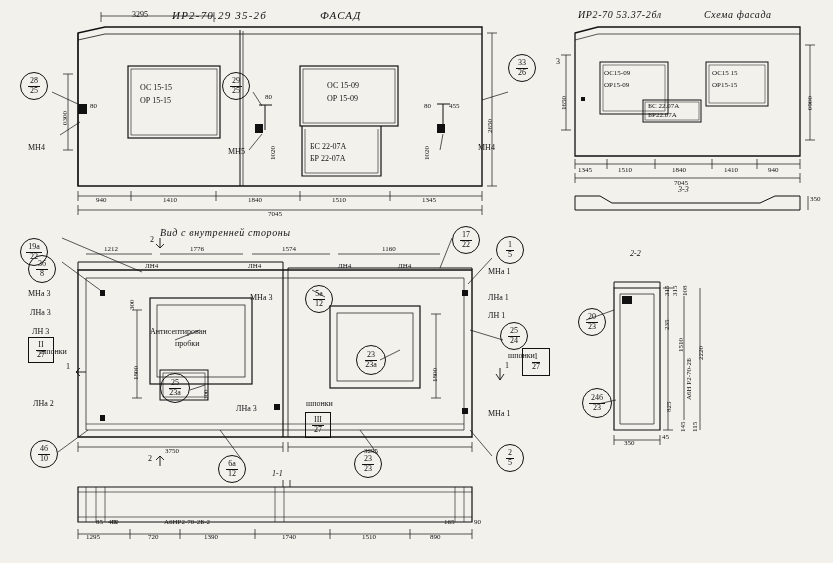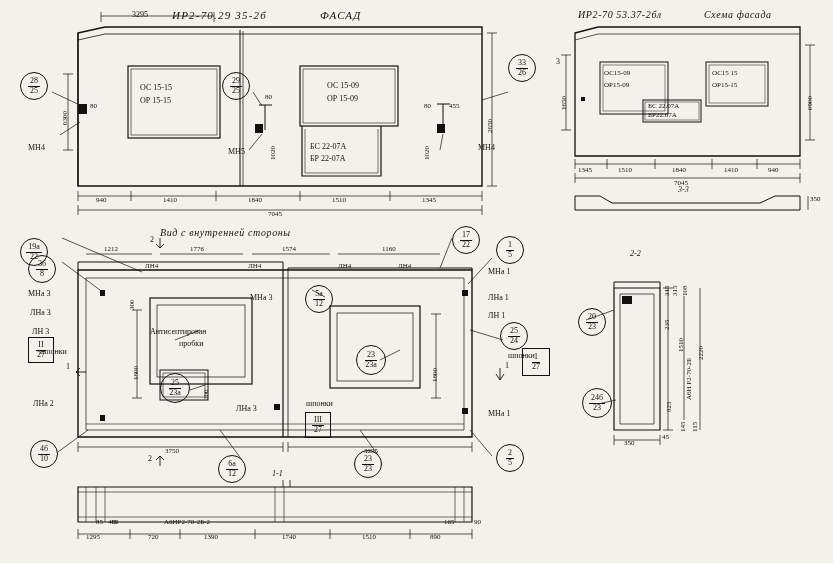--- a/index.html
+++ b/index.html
@@ -286,21 +286,21 @@
 <div class="t tt" style="left:104px;top:246px;">1212</div>
 <div class="t tt" style="left:190px;top:246px;">1776</div>
 <div class="t tt" style="left:282px;top:246px;">1574</div>
 <div class="t tt" style="left:382px;top:246px;">1160</div>
 <div class="t tt" style="left:145px;top:263px;">ЛН4</div>
 <div class="t tt" style="left:248px;top:263px;">ЛН4</div>
 <div class="t tt" style="left:338px;top:263px;">ЛН4</div>
 <div class="t tt" style="left:398px;top:263px;">ЛН4</div>
 
 <div class="t tc" style="left:150px;top:328px;">Антисептирован</div>
-<div class="t tc" style="left:179px;top:340px;">пробки</div>
+<div class="t tc" style="left:152px;top:340px;padding-left:23px;">пробки</div>
 <div class="t tc" style="left:306px;top:400px;">шпонки</div>
 <div class="t tc" style="left:40px;top:348px;">шпонки</div>
 <div class="t tc" style="left:508px;top:352px;">шпонки</div>
 
 <div class="t tc" style="left:28px;top:290px;">МНа 3</div>
 <div class="t tc" style="left:30px;top:309px;">ЛНа 3</div>
 <div class="t tc" style="left:32px;top:328px;">ЛН 3</div>
 <div class="t tc" style="left:33px;top:400px;">ЛНа 2</div>
 <div class="t tc" style="left:250px;top:294px;">МНа 3</div>
 <div class="t tc" style="left:236px;top:405px;">ЛНа 3</div>

